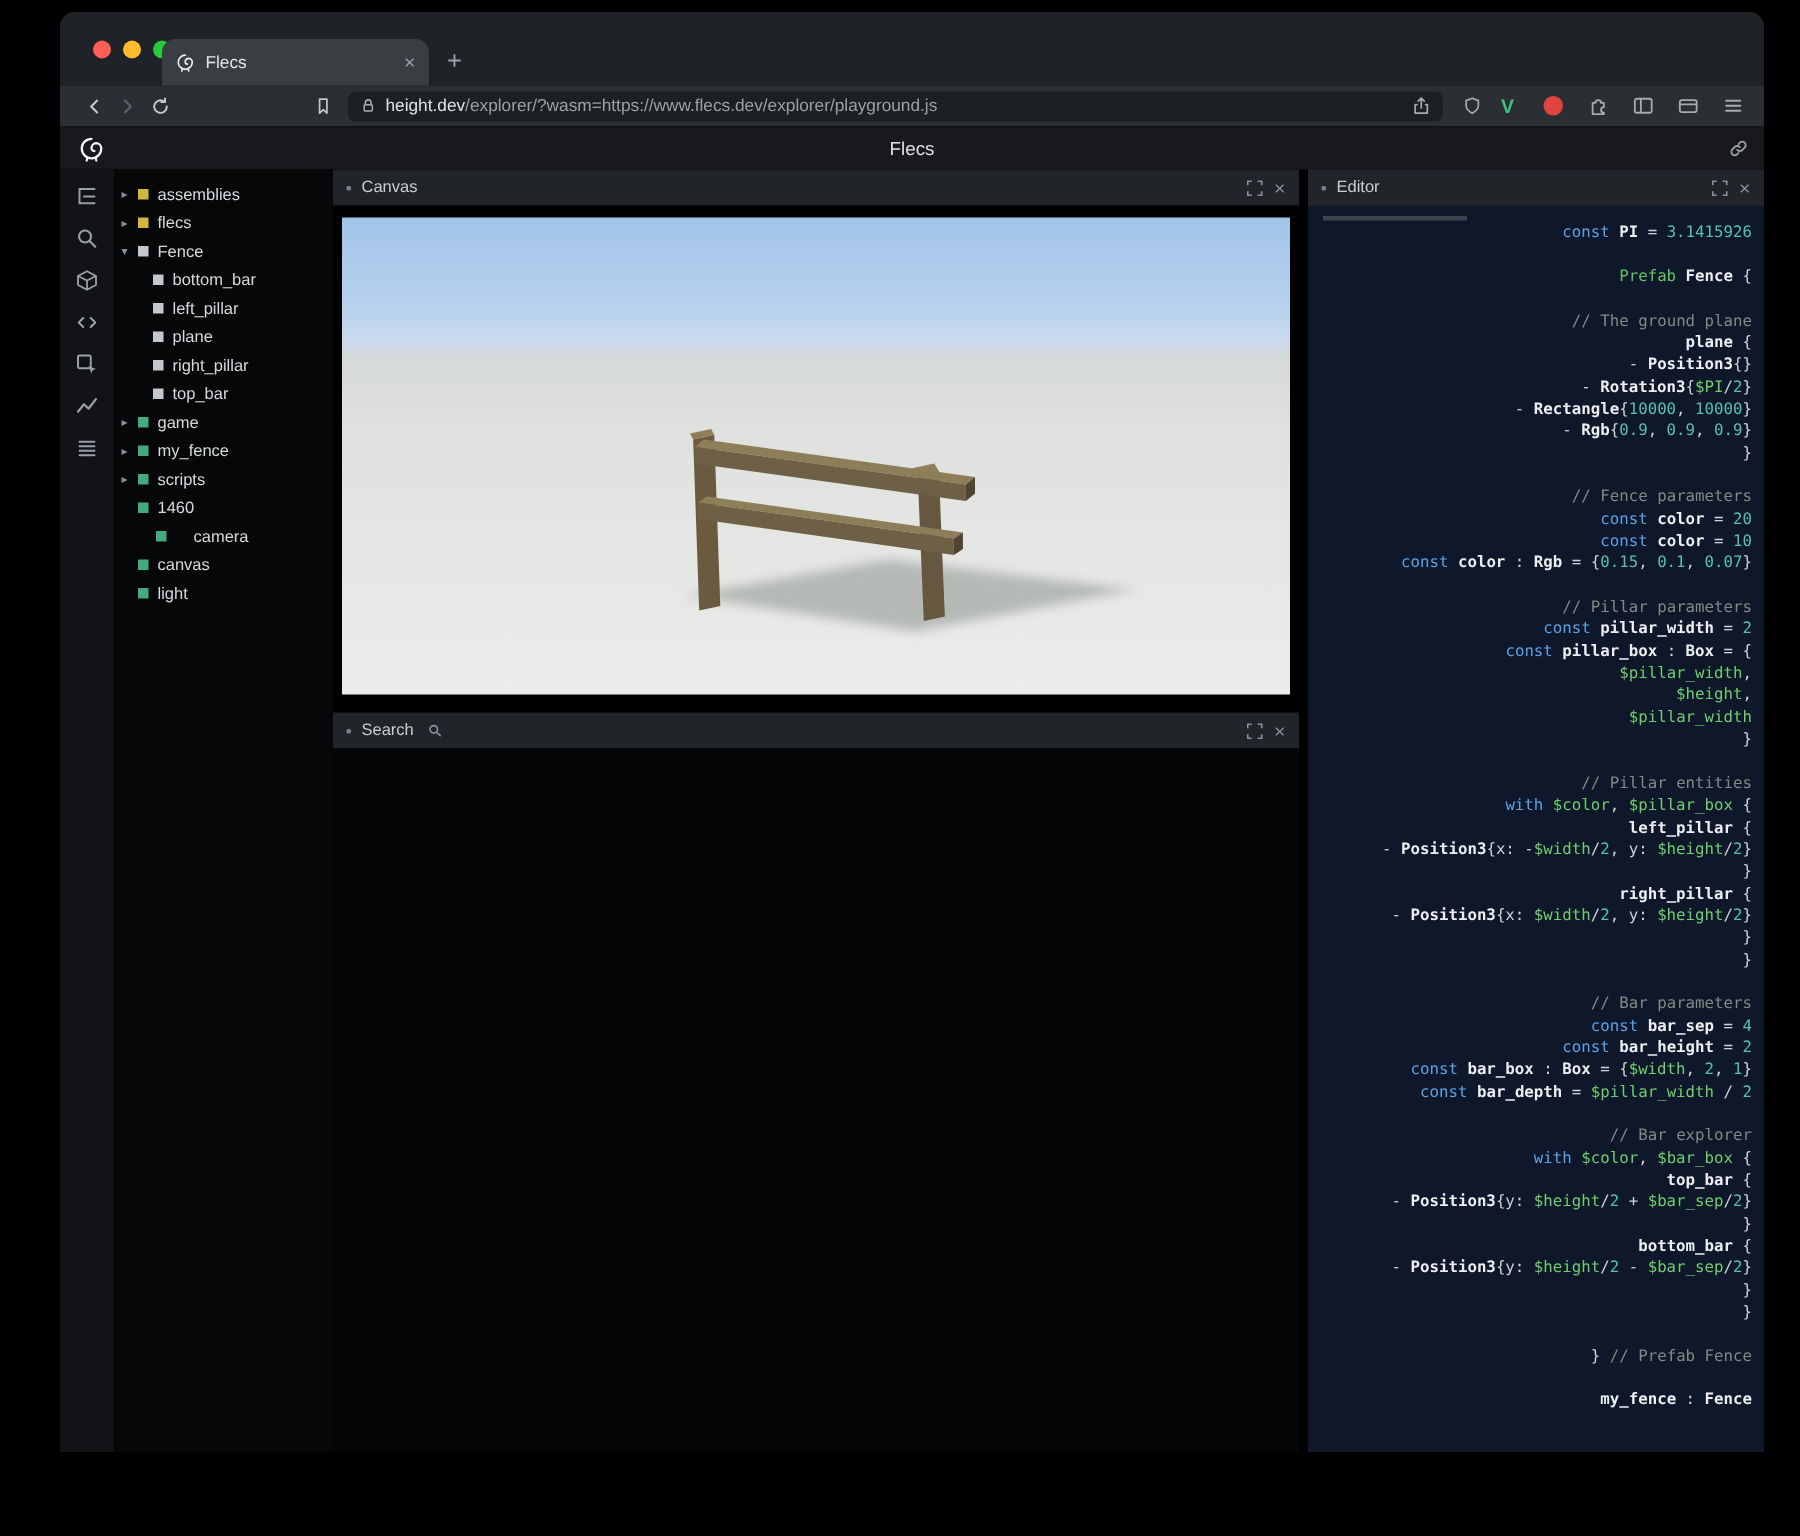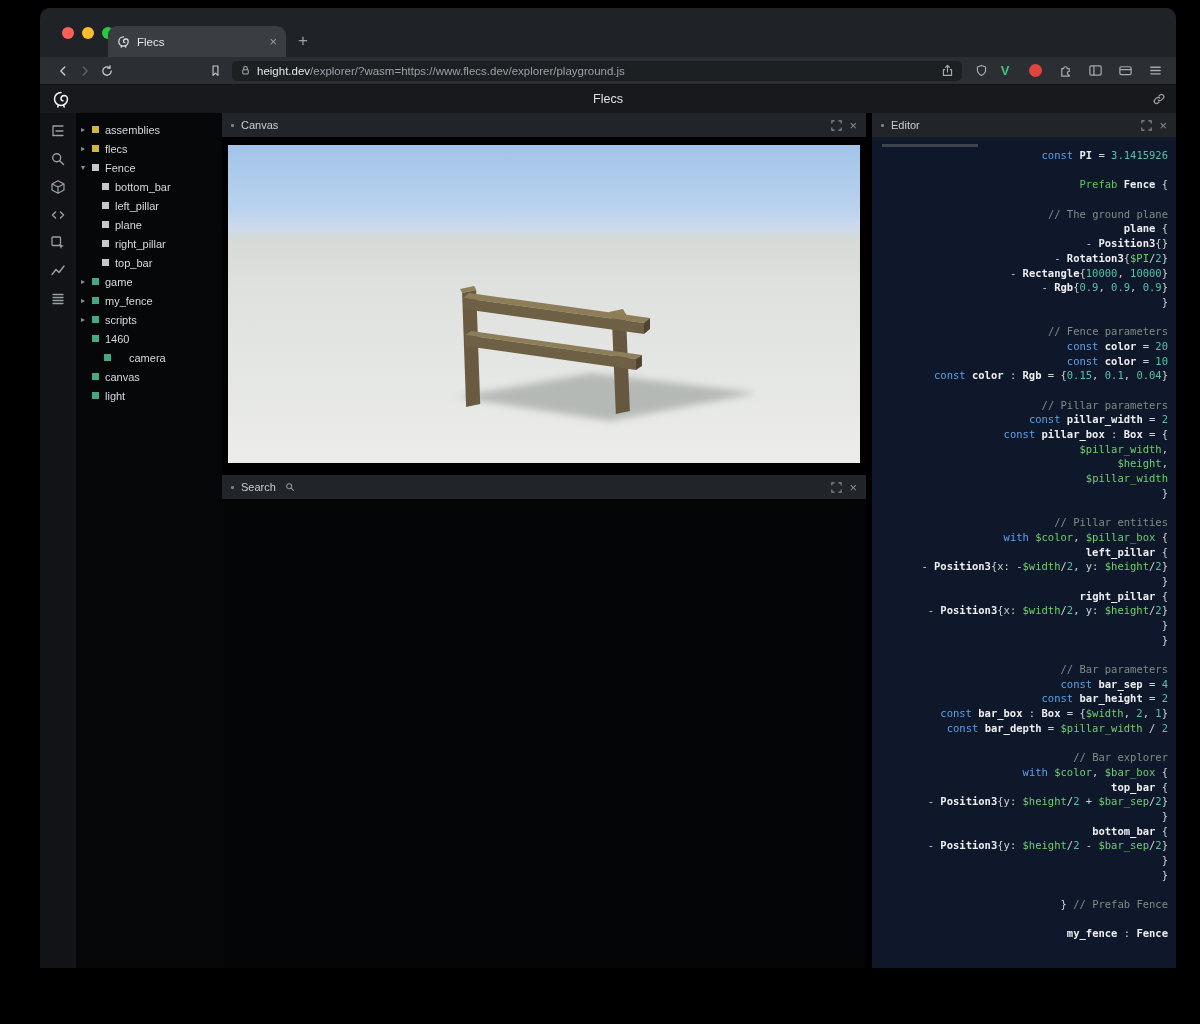--- a/index.html
+++ b/index.html
@@ -409,21 +409,21 @@
             <div class="code-line"><span class="tok-b">plane</span><span class="tok-p"> {</span></div>
             <div class="code-line"><span class="tok-p">  - </span><span class="tok-b">Position3</span><span class="tok-p">{}</span></div>
             <div class="code-line"><span class="tok-p">  - </span><span class="tok-b">Rotation3</span><span class="tok-p">{</span><span class="tok-v">$PI</span><span class="tok-p">/</span><span class="tok-n">2</span><span class="tok-p">}</span></div>
             <div class="code-line"><span class="tok-p">  - </span><span class="tok-b">Rectangle</span><span class="tok-p">{</span><span class="tok-n">10000</span><span class="tok-p">, </span><span class="tok-n">10000</span><span class="tok-p">}</span></div>
             <div class="code-line"><span class="tok-p">  - </span><span class="tok-b">Rgb</span><span class="tok-p">{</span><span class="tok-n">0.9</span><span class="tok-p">, </span><span class="tok-n">0.9</span><span class="tok-p">, </span><span class="tok-n">0.9</span><span class="tok-p">}</span></div>
             <div class="code-line"><span class="tok-p">}</span></div>
             <div class="code-line">&nbsp;</div>
             <div class="code-line"><span class="tok-c">// Fence parameters</span></div>
             <div class="code-line"><span class="tok-k">const </span><span class="tok-b">color</span><span class="tok-p"> = </span><span class="tok-n">20</span></div>
             <div class="code-line"><span class="tok-k">const </span><span class="tok-b">color</span><span class="tok-p"> = </span><span class="tok-n">10</span></div>
-            <div class="code-line"><span class="tok-k">const </span><span class="tok-b">color</span><span class="tok-p"> : </span><span class="tok-b">Rgb</span><span class="tok-p"> = {</span><span class="tok-n">0.15</span><span class="tok-p">, </span><span class="tok-n">0.1</span><span class="tok-p">, </span><span class="tok-n">0.04</span><span class="tok-p">}</span></div>
+            <div class="code-line"><span class="tok-k">const </span><span class="tok-b">color</span><span class="tok-p"> : </span><span class="tok-b">Rgb</span><span class="tok-p"> = {</span><span class="tok-n">0.15</span><span class="tok-p">, </span><span class="tok-n">0.1</span><span class="tok-p">, </span><span class="tok-n">0.07</span><span class="tok-p">}</span></div>
             <div class="code-line">&nbsp;</div>
             <div class="code-line"><span class="tok-c">// Pillar parameters</span></div>
             <div class="code-line"><span class="tok-k">const </span><span class="tok-b">pillar_width</span><span class="tok-p"> = </span><span class="tok-n">2</span></div>
             <div class="code-line"><span class="tok-k">const </span><span class="tok-b">pillar_box</span><span class="tok-p"> : </span><span class="tok-b">Box</span><span class="tok-p"> = {</span></div>
             <div class="code-line"><span class="tok-p">  </span><span class="tok-v">$pillar_width</span><span class="tok-p">,</span></div>
             <div class="code-line"><span class="tok-p">  </span><span class="tok-v">$height</span><span class="tok-p">,</span></div>
             <div class="code-line"><span class="tok-p">  </span><span class="tok-v">$pillar_width</span></div>
             <div class="code-line"><span class="tok-p">}</span></div>
             <div class="code-line">&nbsp;</div>
             <div class="code-line"><span class="tok-c">// Pillar entities</span></div>

